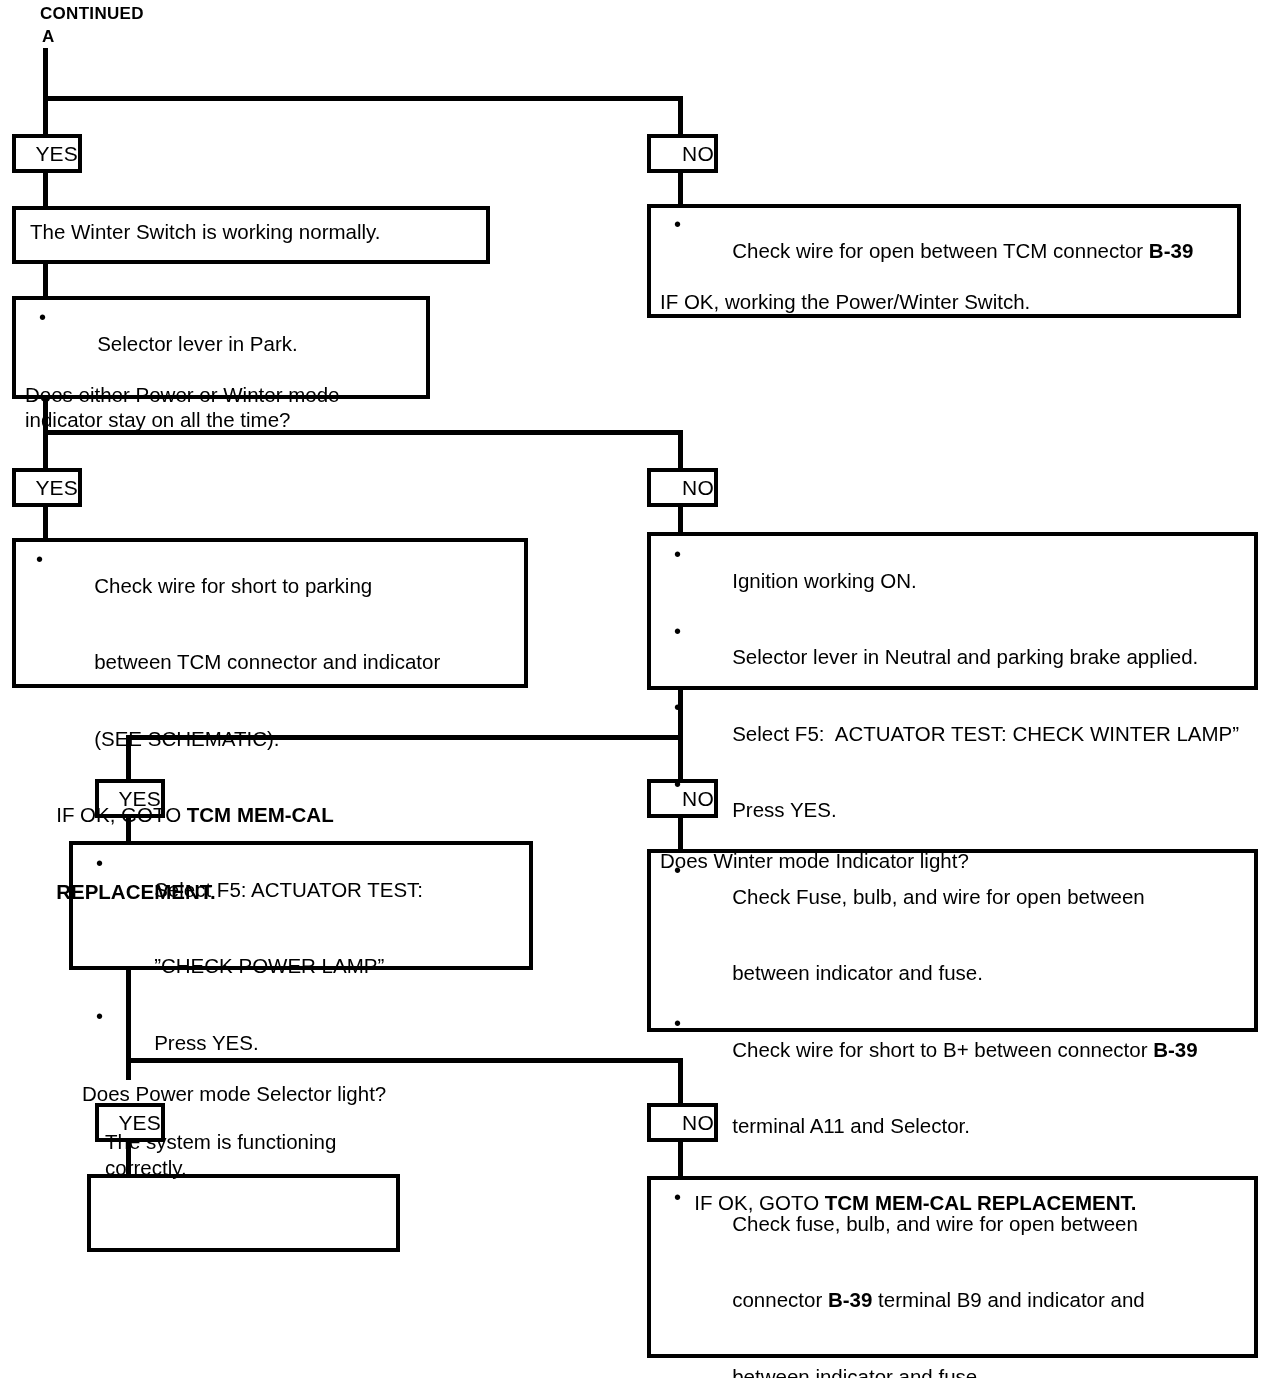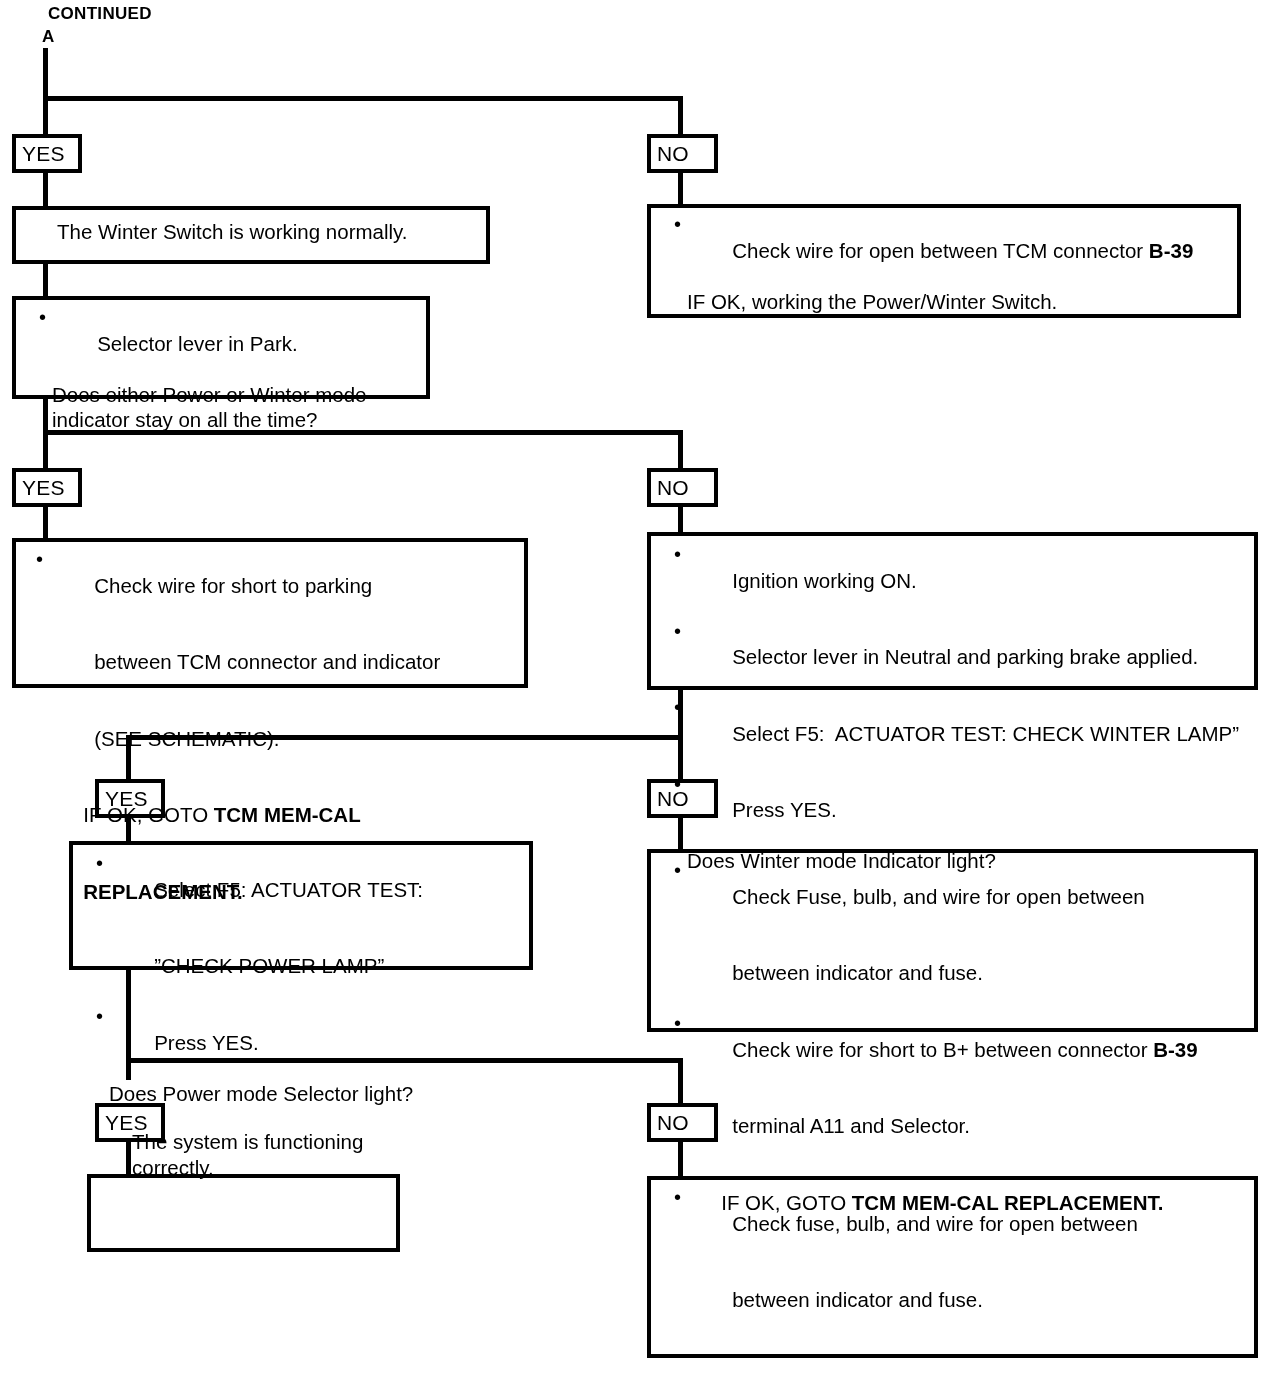--- a/index.html
+++ b/index.html
@@ -23,21 +23,21 @@
     background: #fff;
     z-index: 3;
   }
   .label-box {
     position: absolute;
     box-sizing: border-box;
     border: 4px solid #000;
     background: #fff;
     display: flex;
     align-items: center;
-    justify-content: flex-start;
+    justify-content: flex-end;
     padding-left: 6px;
     font-size: 21px;
     letter-spacing: 0.2px;
     z-index: 4;
   }
   .line {
     position: absolute;
     background: #000;
     z-index: 1;
   }
@@ -66,29 +66,29 @@
     position: relative;
     padding-left: 38px;
   }
   .bullet-row .dot {
     position: absolute;
     left: 14px;
     top: 0px;
     font-size: 20px;
     line-height: 25.5px;
   }
-  .flat { padding-left: 0; margin-left: 27px; }
+  .flat { padding-left: 0; }
   b.bold { font-weight: bold; }
 </style>
 </head>
 <body>
 
 <div id="page">
 
-  <div class="continued" style="left:48px; top:4px;text-align:center;">CONTINUED</div>
+  <div class="continued" style="left:40px; top:4px;text-align:center;">CONTINUED</div>
   <div class="contA" style="left:42px; top:27px;">A</div>
 
   <div class="line" style="left:43px; top:48px; width:5px; height:90px;"></div>
   <div class="line" style="left:43px; top:96px; width:640px; height:5px;"></div>
   <div class="line" style="left:678px; top:96px; width:5px; height:42px;"></div>
 
   <div class="label-box" style="left:12px; top:134px; width:70px; height:39px;">
     <span>YES</span>
   </div>
   <div class="label-box" style="left:647px; top:134px; width:71px; height:39px;">
@@ -237,18 +237,21 @@
     <div class="ln flat">The system is functioning</div>
     <div class="ln flat">correctly.</div>
   </div>
 
   <div class="box" style="left:647px; top:1176px; width:611px; height:182px;"></div>
   <div class="content" style="left:660px; top:1185px; width:600px;">
     <div class="ln bullet-row">
       <span class="dot">•</span><span>Check fuse, bulb, and wire for open between</span>
     </div>
     <div class="ln bullet-row">
+      <span>connector </span><b class="bold">B-39</b><span> terminal B9 and indicator and</span>
+    </div>
+    <div class="ln bullet-row">
       <span>between indicator and fuse.</span>
     </div>
 
   </div>
 
 </div>
 
 </body></html>

